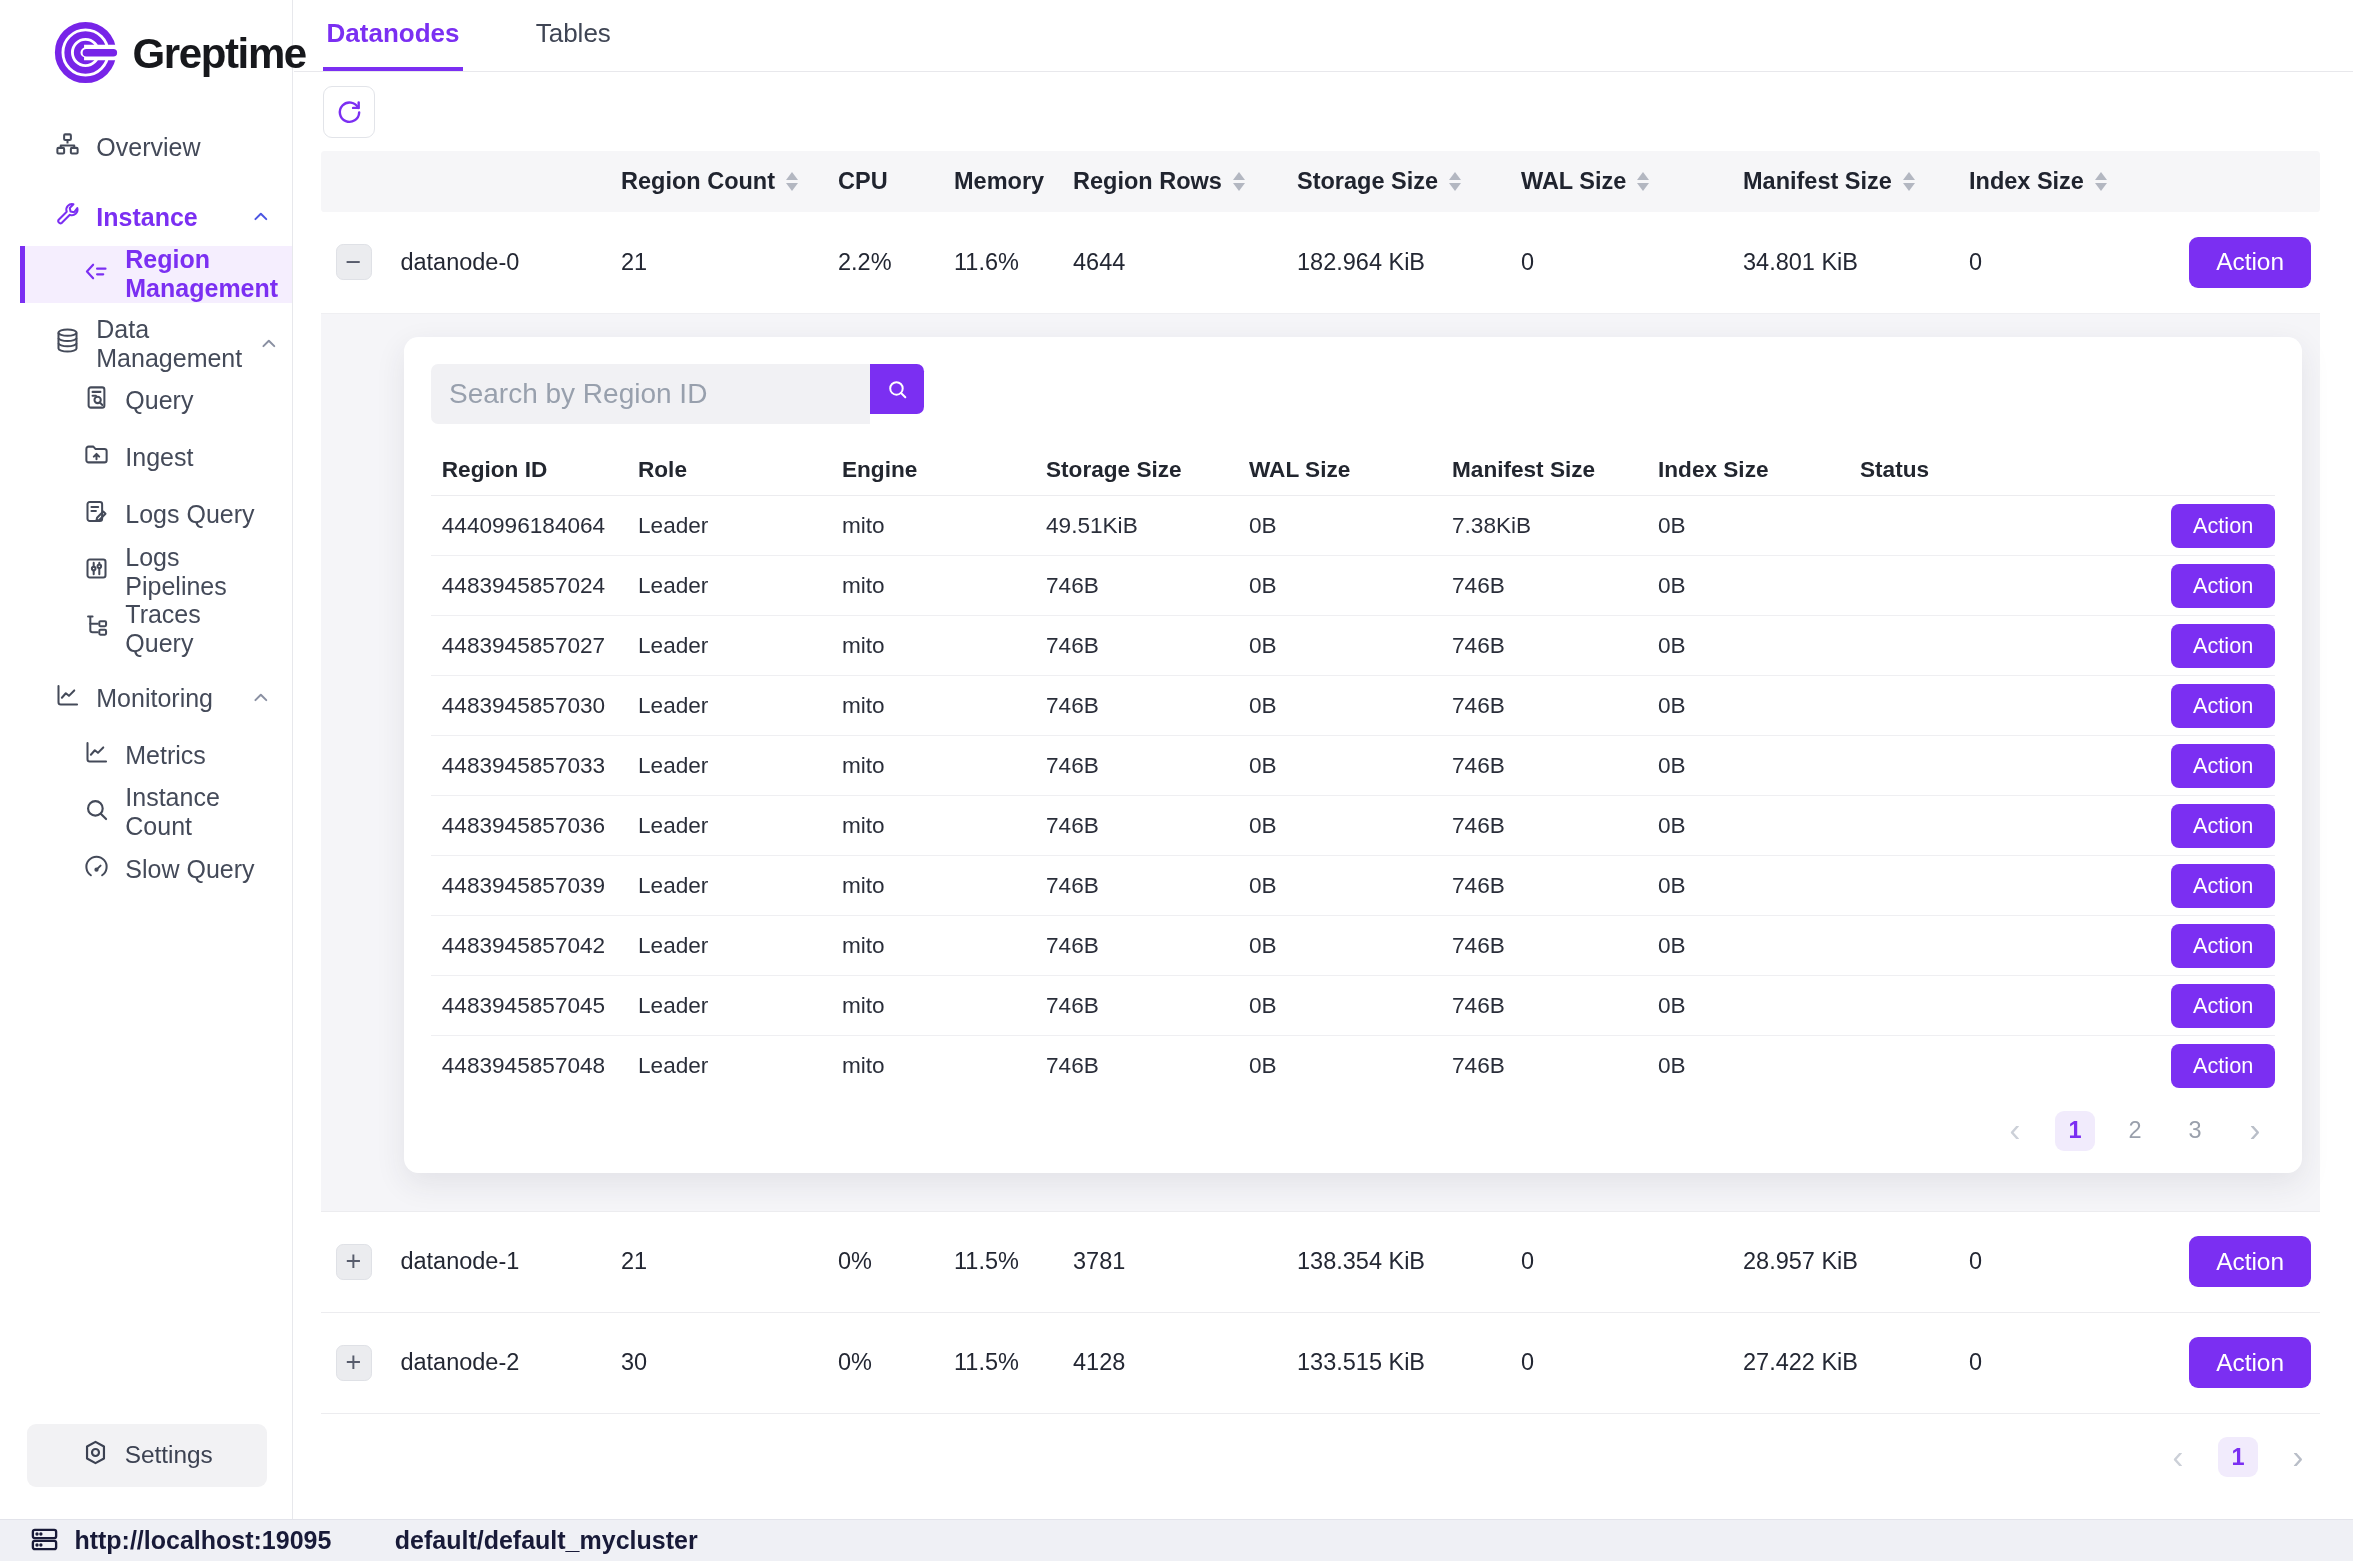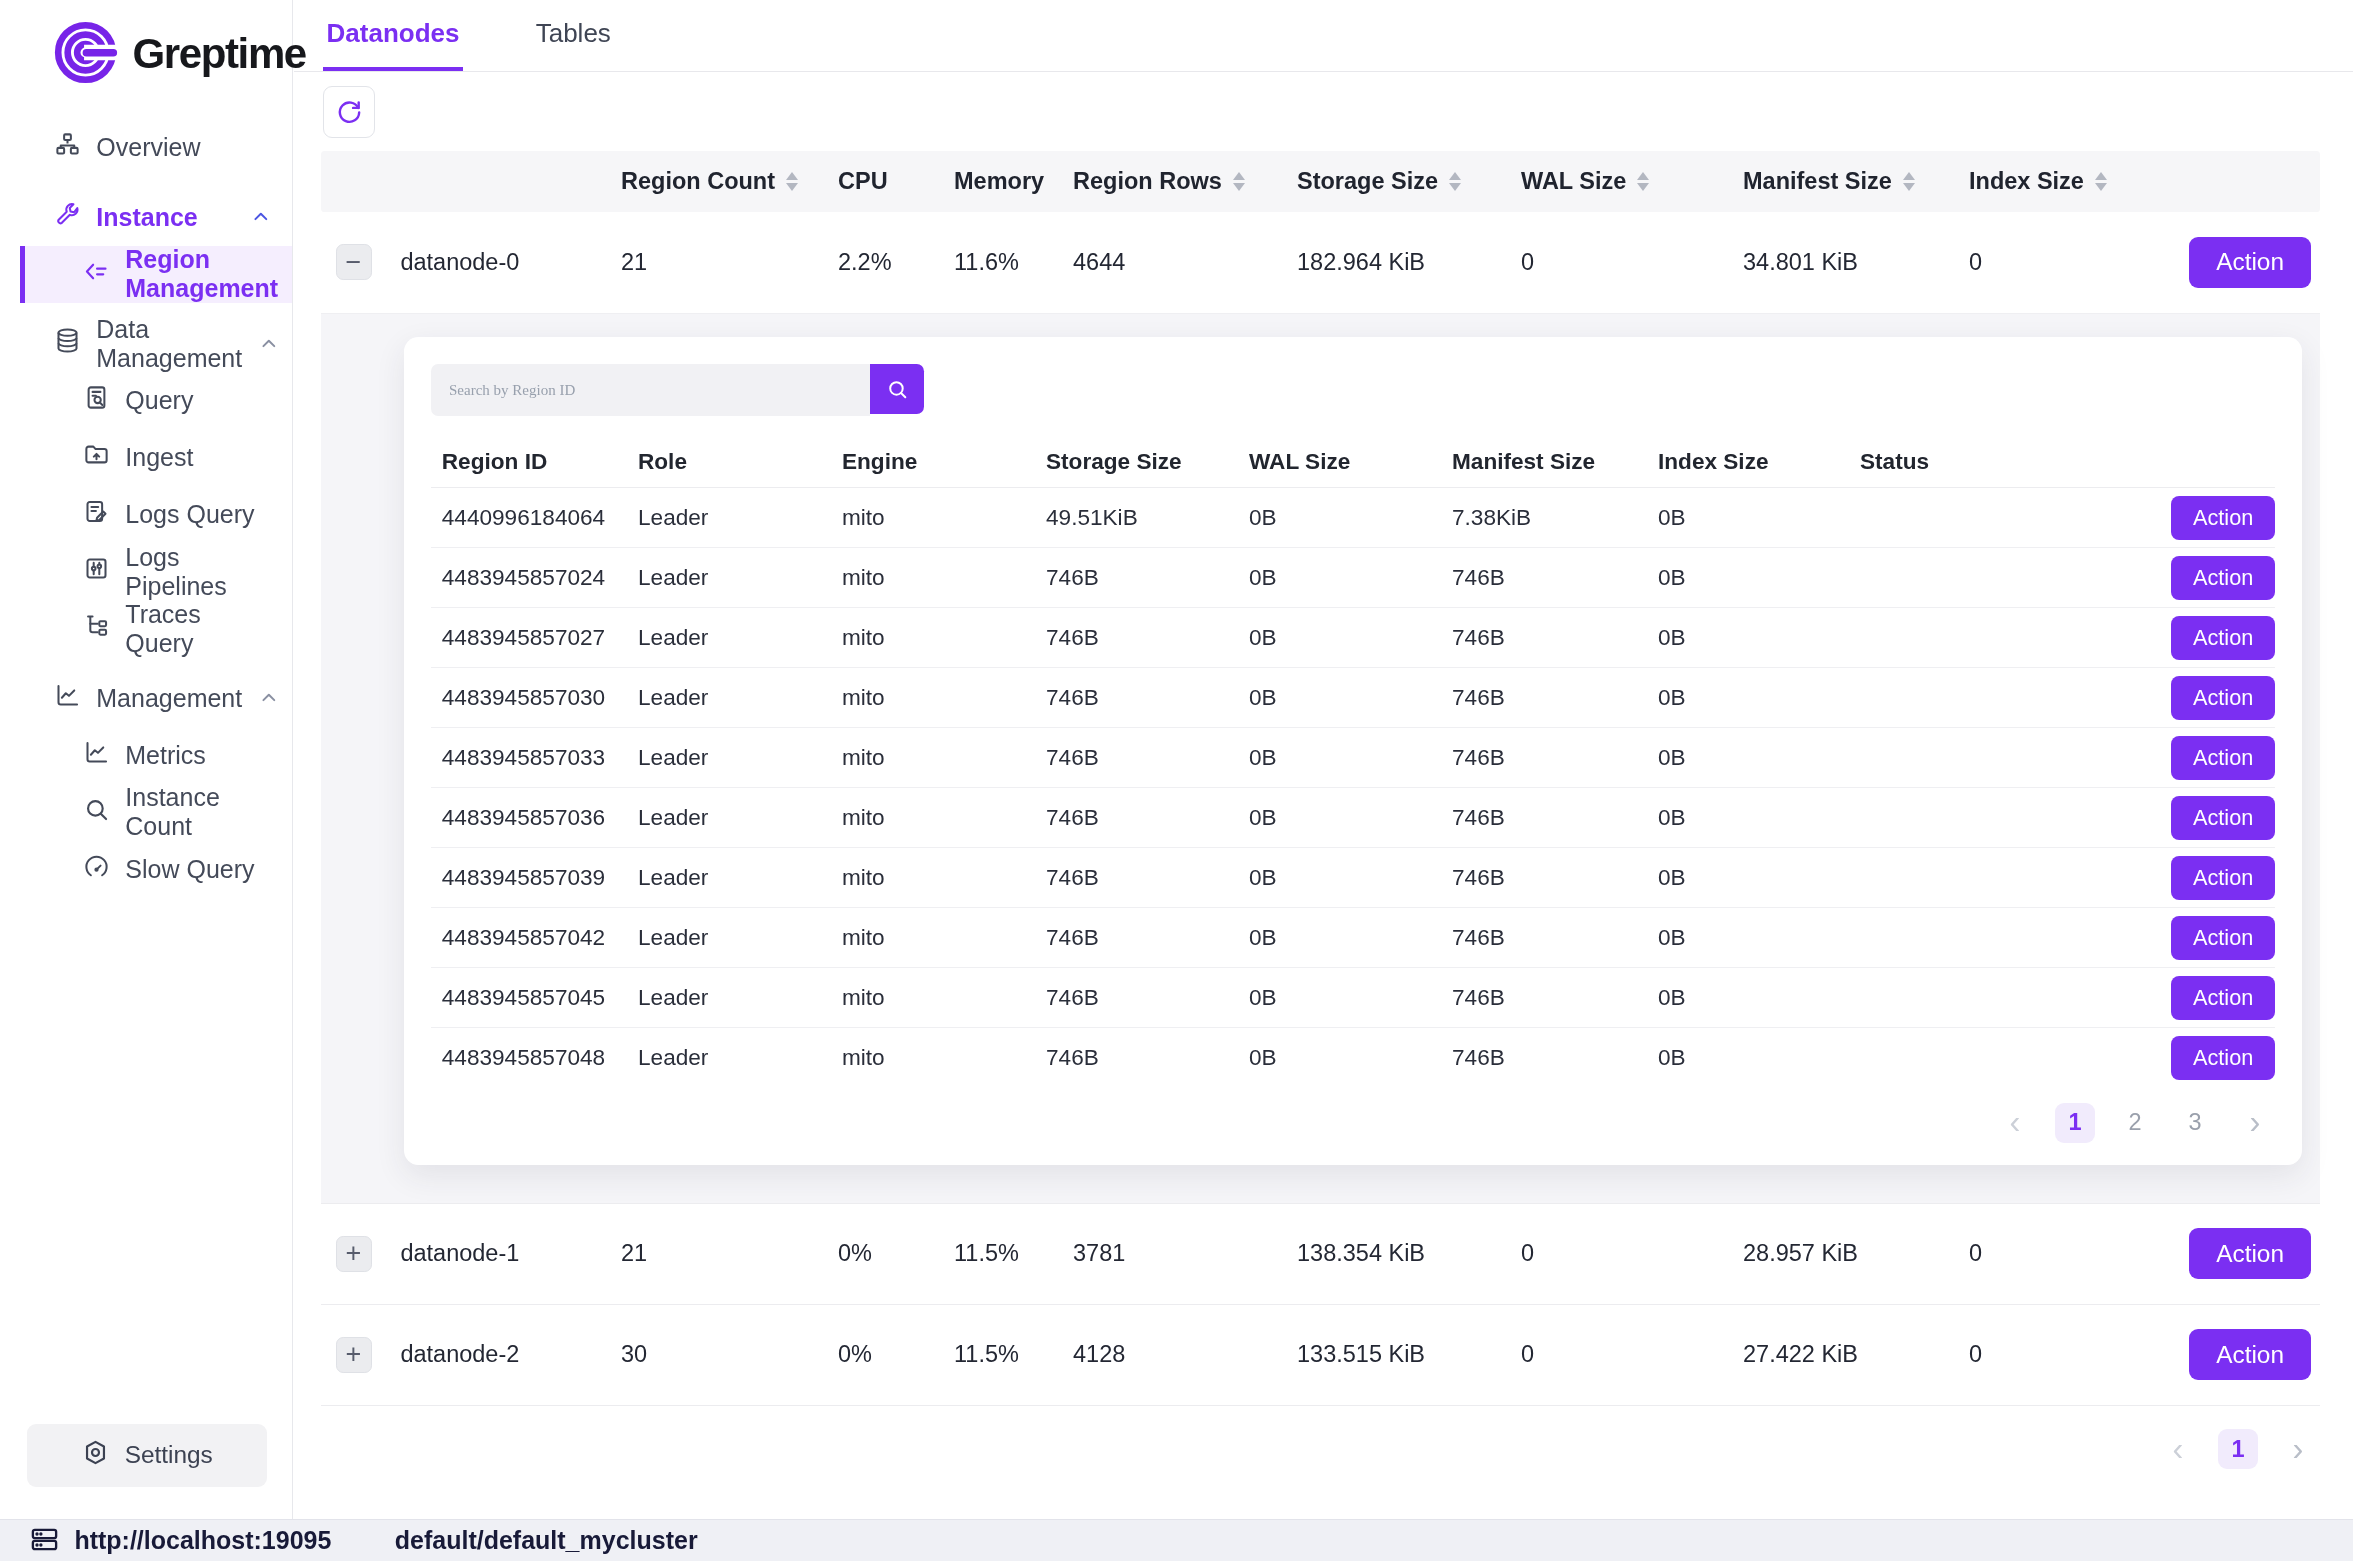--- a/index.html
+++ b/index.html
@@ -62,23 +62,23 @@
   .tri-up { width:0; height:0; border-left:6.3px solid transparent; border-right:6.3px solid transparent;
     border-bottom:8.1px solid #b3b7c1; }
   .tri-down { width:0; height:0; border-left:6.3px solid transparent; border-right:6.3px solid transparent;
     border-top:8.1px solid #b3b7c1; }
 
   
   .expanded { background:#f5f5f8; padding:23.5px 18px 38px 83px; border-top:0.9px solid #efeff2; }
   .card { background:#fff; border-radius:14.4px; box-shadow:0 10.8px 31px rgba(45,45,70,.09);
     padding:27px 27px 21.7px 27px; }
   .searchrow { display:flex; margin-bottom:20px; }
-  .search-input { width:439px; height:52px; background:#f1f1f4; border:none;
-    border-radius:7.2px 0 0 7.2px; padding:0 18px; font-size:15px; color:#2a2e3a;
-    font-family:Liberation Serif, serif; outline:none; }
+  .search-input { width:439px; height:60px; background:#f1f1f4; border:none;
+    border-radius:7.2px 0 0 7.2px; padding:0 18px; font-size:28px; color:#2a2e3a;
+    font-family:Liberation Sans, sans-serif; outline:none; }
   .search-input::placeholder { color:#98a0ad; }
   .search-btn { width:54px; height:50px; background:#7b2ff2; border:none;
     border-radius:0 7.2px 7.2px 0; display:flex; align-items:center; justify-content:center;
     cursor:pointer; }
   .rg-grid { display:grid;
     grid-template-columns:207px 204px 204px 203px 203px 206px 202px 1fr 108px;
     align-items:center; }
   .rg-head { height:52px; font-weight:700; font-size:22.6px; color:#22262f;
     border-bottom:0.9px solid #ececef; }
   .srow { height:60px; font-size:22.6px; color:#2a2e3a; border-bottom:0.9px solid #efeff2; }
@@ -233,21 +233,21 @@
       <span>Traces Query</span>
     </div>
 
     <div class="nav-item section">
       <span>
         <svg width="27" height="27" viewBox="0 0 24 24" fill="none" stroke="currentColor" stroke-width="1.8" stroke-linecap="round" stroke-linejoin="round">
           <path d="M4 3.5V18a2 2 0 0 0 2 2h14.5"></path>
             <path d="M7 14l3.5-4 2.8 2.3L18 7.5"></path>
         </svg>
       </span>
-      <span>Management</span>
+      <span>Monitoring</span>
       <span class="chev">
         <svg width="21.7" height="21.7" viewBox="0 0 24 24" fill="none" stroke="#8a90a2" stroke-width="2.2" stroke-linecap="round" stroke-linejoin="round">
             <path d="M6 14.5 12 8.5l6 6"></path>
           </svg>
       </span>
     </div>
 
     <div class="nav-item child">
       <span>
         <svg width="27" height="27" viewBox="0 0 24 24" fill="none" stroke="currentColor" stroke-width="1.8" stroke-linecap="round" stroke-linejoin="round">

